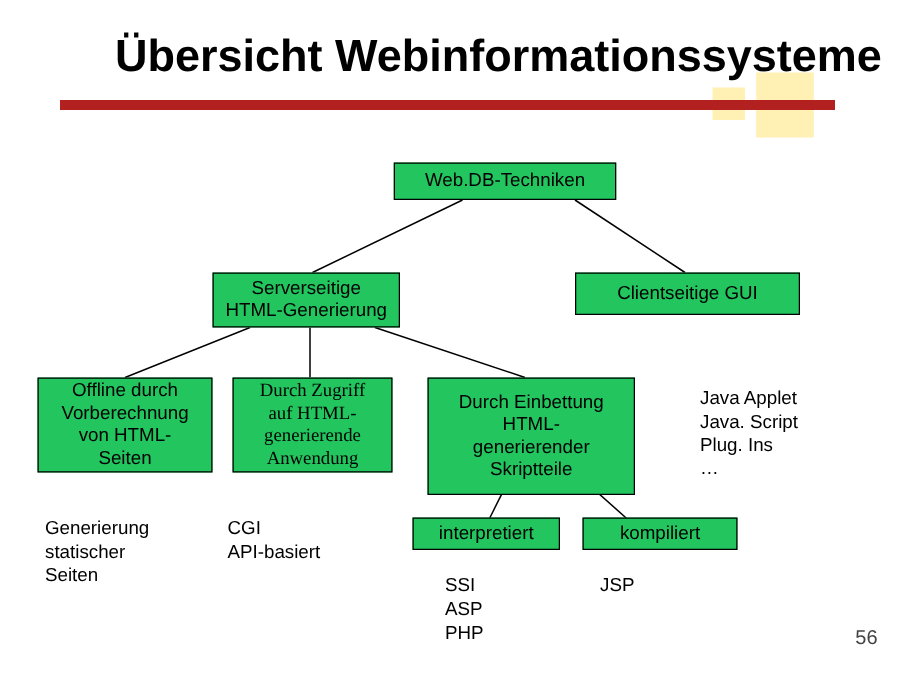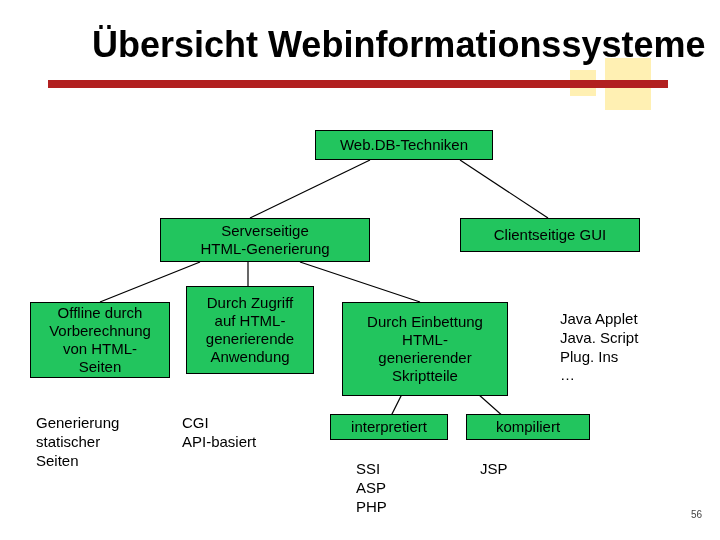--- a/index.html
+++ b/index.html
@@ -56,21 +56,21 @@
     position: absolute;
     font-size: 15px;
     color: #000;
     line-height: 1.25;
     margin-top: 12px;
   }
   .pagenum {
     position: absolute;
     bottom: 20px;
     right: 18px;
-    font-size: 10px;
+    font-size: 16px;
     color: #444;
   }
   svg.lines {
     position: absolute;
     top: 0; left: 0;
     width: 720px; height: 540px;
     pointer-events: none;
   }
 </style>
 </head>
@@ -90,29 +90,29 @@
   <line x1="200" y1="262" x2="100" y2="302" stroke="#000" stroke-width="1.2"></line>
   <line x1="248" y1="262" x2="248" y2="302" stroke="#000" stroke-width="1.2"></line>
   <line x1="300" y1="262" x2="420" y2="302" stroke="#000" stroke-width="1.2"></line>
 
   <line x1="410" y1="378" x2="390" y2="418" stroke="#000" stroke-width="1.2"></line>
   <line x1="460" y1="378" x2="505" y2="418" stroke="#000" stroke-width="1.2"></line>
 </svg>
 
 <div class="box" style="top:130px; left:315px; width:178px; height:30px;">Web.DB-Techniken</div>
 
-<div class="box" style="top:218px; left:160px; width:210px; height:44px; white-space:pre-line;">Serverseitige
+<div class="box" style="top:218px; left:170px; width:150px; height:44px; white-space:pre-line;">Serverseitige
 HTML-Generierung</div>
 <div class="box" style="top:218px; left:460px; width:180px; height:34px;">Clientseitige GUI</div>
 
 <div class="box" style="top:302px; left:30px; width:140px; height:76px; white-space:pre-line;">Offline durch
 Vorberechnung
 von HTML-
 Seiten</div>
-<div class="box" style="top:286px; left:186px; width:128px; height:88px; white-space:pre-line;">Durch Zugriff
+<div class="box" style="top:302px; left:186px; width:128px; height:76px; white-space:pre-line;font-family:Liberation Serif, serif;">Durch Zugriff
 auf HTML-
 generierende
 Anwendung</div>
 <div class="box" style="top:302px; left:342px; width:166px; height:94px; white-space:pre-line;">Durch Einbettung
 HTML-
 generierender
 Skriptteile</div>
 
 <div class="lbl" style="top:298px; left:560px; white-space:pre-line;">Java Applet
 Java. Script

